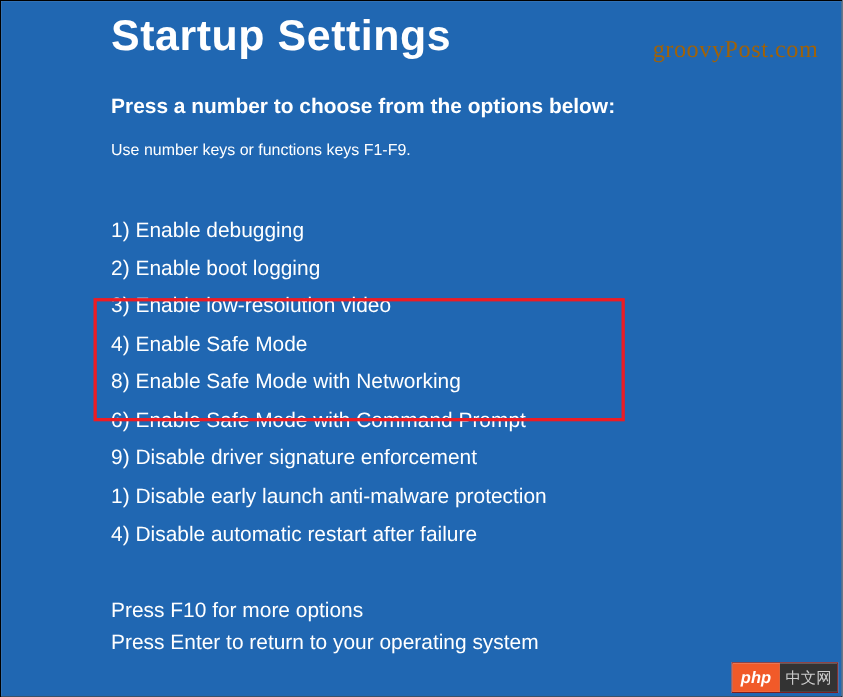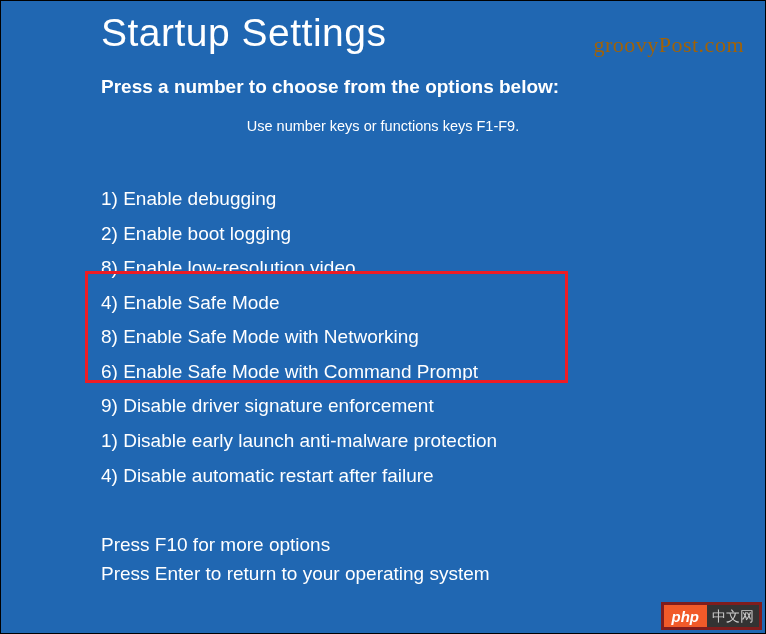--- a/index.html
+++ b/index.html
@@ -29,34 +29,33 @@
       top: 1px;
       left: 1px;
       width: 764px;
       height: 632px;
       background: #2067b2;
       color: #ffffff;
       padding: 10px 100px 0 100px;
     }
     .title {
       font-size: 39px;
-      font-weight: 400;
-      margin-bottom: 21px;
+      font-weight: 700;
+      margin-bottom: 32px;
       letter-spacing: 0.5px;
     }
     .subtitle {
       font-size: 19px;
       font-weight: 700;
       margin-bottom: 20px;
     }
     .hint {
       font-size: 14.5px;
       font-weight: 300;
       margin-bottom: 48px;
-      text-align: center;
     }
     .options {
       margin-bottom: 38px;
     }
     .option {
       font-size: 19px;
       font-weight: 300;
       line-height: 1.82;
     }
     .footer-line {
@@ -78,21 +77,21 @@
       color: #a16207;
       letter-spacing: 0.5px;
     }
     .watermark-bottom {
       position: absolute;
       bottom: 4px;
       right: 4px;
       display: flex;
       align-items: stretch;
       height: 28px;
-      border: 3px solid #7f1d1d;
+      border: 1px solid #7f1d1d;
       background: #fff;
     }
     .watermark-bottom .php-box {
       background: #f15a29;
       color: #fff;
       font-family: Arial, sans-serif;
       font-weight: bold;
       font-style: italic;
       font-size: 15px;
       padding: 3px 8px;
@@ -117,21 +116,21 @@
 <div class="outer-border"></div>
 
 <div class="screen">
   <div class="title">Startup Settings</div>
   <div class="subtitle">Press a number to choose from the options below:</div>
   <div class="hint">Use number keys or functions keys F1-F9.</div>
 
   <div class="options">
     <div class="option">1) Enable debugging</div>
     <div class="option">2) Enable boot logging</div>
-    <div class="option">8) Enable low-resolution video</div>
+    <div class="option">3) Enable low-resolution video</div>
     <div class="option">4) Enable Safe Mode</div>
     <div class="option">8) Enable Safe Mode with Networking</div>
     <div class="option">6) Enable Safe Mode with Command Prompt</div>
     <div class="option">9) Disable driver signature enforcement</div>
     <div class="option">1) Disable early launch anti-malware protection</div>
     <div class="option">4) Disable automatic restart after failure</div>
   </div>
 
   <div class="footer-line">Press F10 for more options</div>
   <div class="footer-line">Press Enter to return to your operating system</div>

